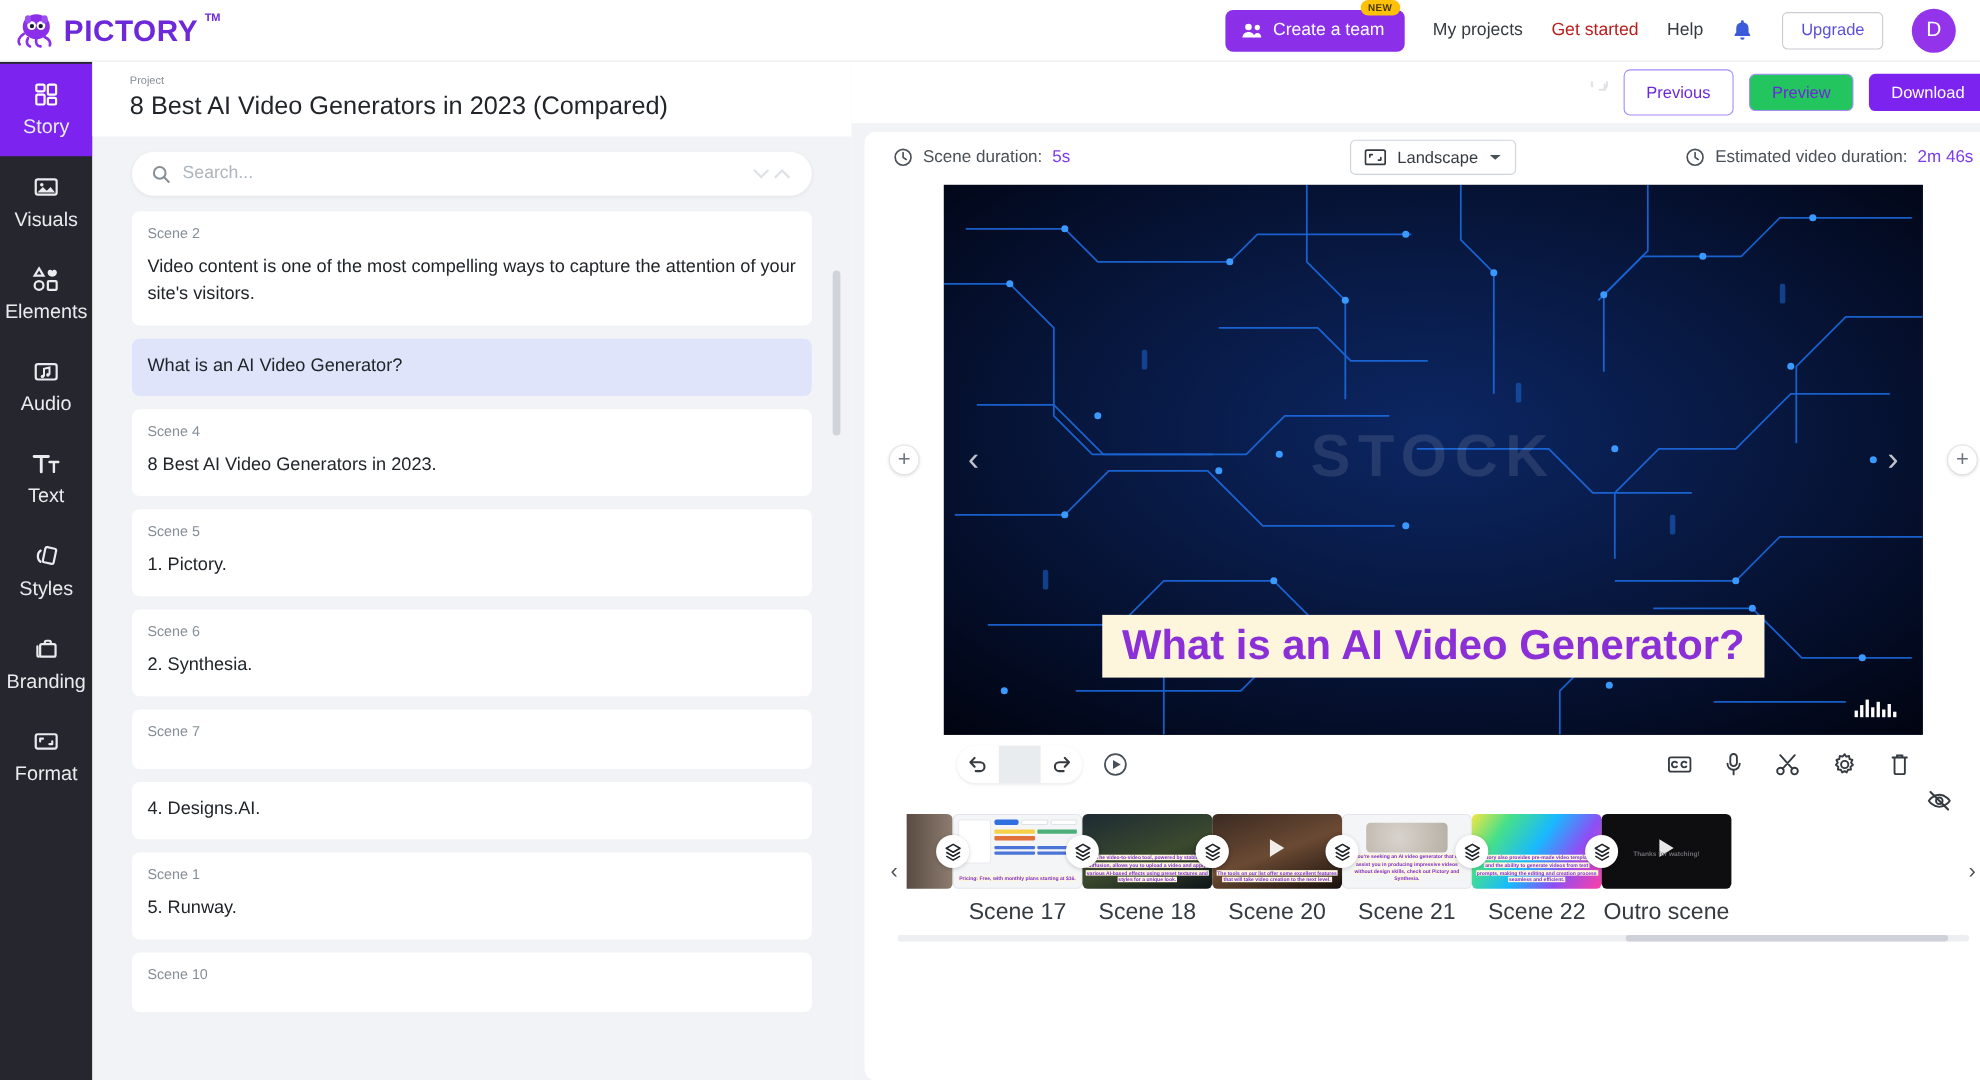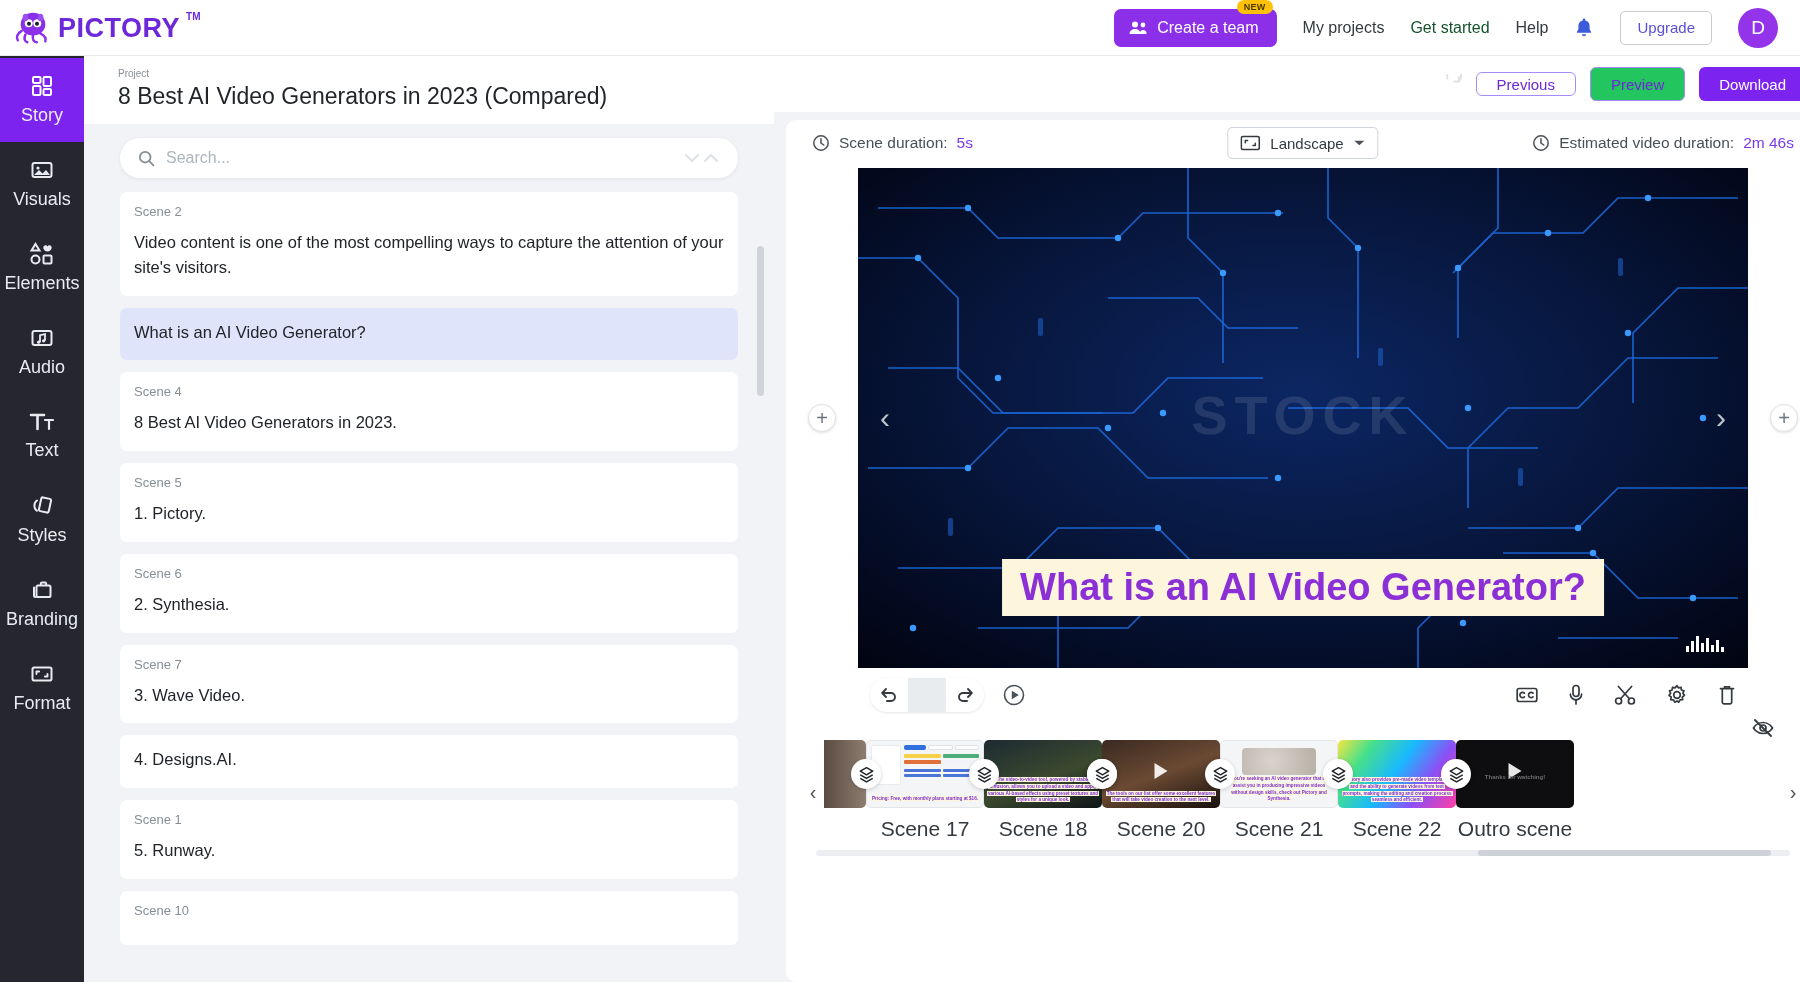--- a/index.html
+++ b/index.html
@@ -30,21 +30,21 @@
     position: relative; background: #8b2fe8; color: #fff; border: none;
     border-radius: 7px; height: 38px; padding: 0 18px 0 14px;
     font-size: 16px; font-family: "Liberation Sans", sans-serif;
     display: flex; align-items: center; gap: 9px; cursor: pointer;
   }
   .badge-new {
     position: absolute; top: -9px; right: 4px;
     background: #ffc107; color: #4a3600; font-size: 9px; font-weight: 700;
     border-radius: 9px; padding: 2px 7px; letter-spacing: .3px;
   }
-  .nav-link { font-size: 16px; color: #14532d; cursor: pointer; white-space: nowrap; }
+  .nav-link { font-size: 16px; color: #b91c1c; cursor: pointer; white-space: nowrap; }
   .nav-link.dark { color: #343a40; }
   .bell { cursor: pointer; display: flex; align-items: center; }
   .upgrade-btn {
     border: 1px solid #c9ccd1; background: #fff; color: #5b4fd6;
     border-radius: 5px; height: 34px; padding: 0 16px; font-size: 15px;
     font-family: "Liberation Sans", sans-serif; cursor: pointer;
   }
   .avatar {
     width: 40px; height: 40px; border-radius: 50%; background: #9333ea;
     color: #fff; font-size: 19px; display: flex; align-items: center;
@@ -396,21 +396,20 @@
           <div class="scene-card">
             <div class="scene-num">Scene 5</div>
             <div class="scene-text">1. Pictory.</div>
           </div>
           <div class="scene-card">
             <div class="scene-num">Scene 6</div>
             <div class="scene-text">2. Synthesia.</div>
           </div>
           <div class="scene-card">
             <div class="scene-num">Scene 7</div>
-            <div class="scene-text">3. Wave Video.</div>
           </div>
           <div class="scene-card">
             <div class="scene-text">4. Designs.AI.</div>
           </div>
           <div class="scene-card">
             <div class="scene-num">Scene 1</div>
             <div class="scene-text">5. Runway.</div>
           </div>
           <div class="scene-card">
             <div class="scene-num">Scene 10</div>
@@ -422,21 +421,21 @@
       </div>
     </div>
 
     <div class="editor">
 
       <div style="height:56px;display:flex;align-items:center;justify-content:flex-end;gap:14px;padding:0 26px 0 0;background:#fff;">
         <svg width="20" height="20" viewBox="0 0 20 20">
           <path d="M16.5 7.5A7 7 0 105.5 4.5" fill="none" stroke="#e0e2e6" stroke-width="2" stroke-linecap="round"></path>
           <path d="M16.8 3v4.6h-4.6" fill="none" stroke="#e0e2e6" stroke-width="2" stroke-linecap="round"></path>
         </svg>
-        <button style="border:1px solid #a78bfa;background:#fff;color:#6d28d9;border-radius:6px;height:24px;padding:0 20px;font-size:15px;font-family:'Liberation Sans',sans-serif;cursor:pointer;">Previous</button>
+        <button style="border:1px solid #a78bfa;background:#fff;color:#6d28d9;border-radius:6px;height:42px;padding:0 20px;font-size:15px;font-family:'Liberation Sans',sans-serif;cursor:pointer;">Previous</button>
         <button style="border:1px solid #a78bfa;background:#22c55e;color:#6d28d9;border-radius:6px;height:34px;padding:0 20px;font-size:15px;font-family:Liberation Sans, sans-serif;cursor:pointer;">Preview</button>
         <button style="border:none;background:#7c23f0;color:#fff;border-radius:6px;height:34px;padding:0 20px;font-size:15px;font-family:'Liberation Sans',sans-serif;cursor:pointer;">Download</button>
       </div>
 
       <div class="editor-inner">
 
         <div class="editor-top">
           <div class="duration-label">
             <svg width="18" height="18" viewBox="0 0 18 18">
               <circle cx="9" cy="9" r="7.2" fill="none" stroke="#495057" stroke-width="1.5"></circle>

